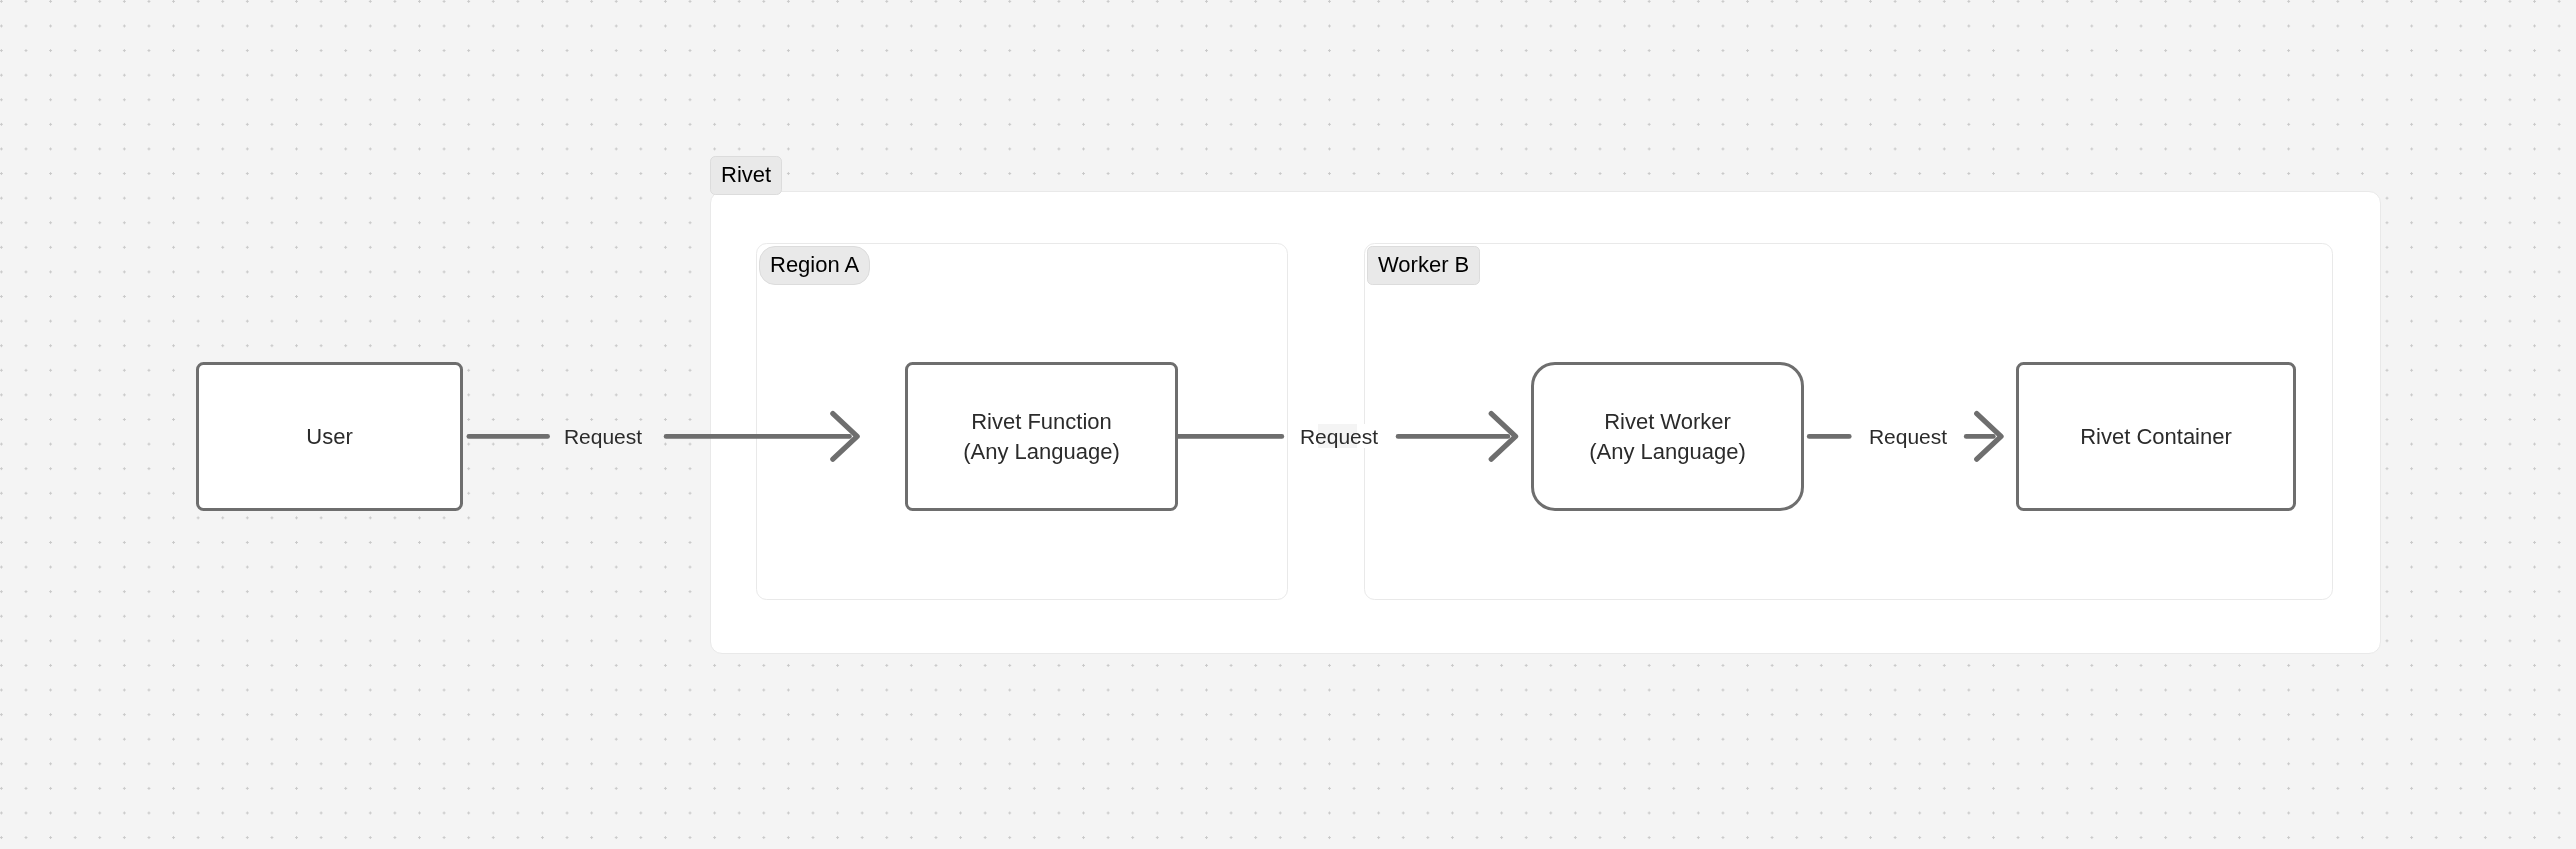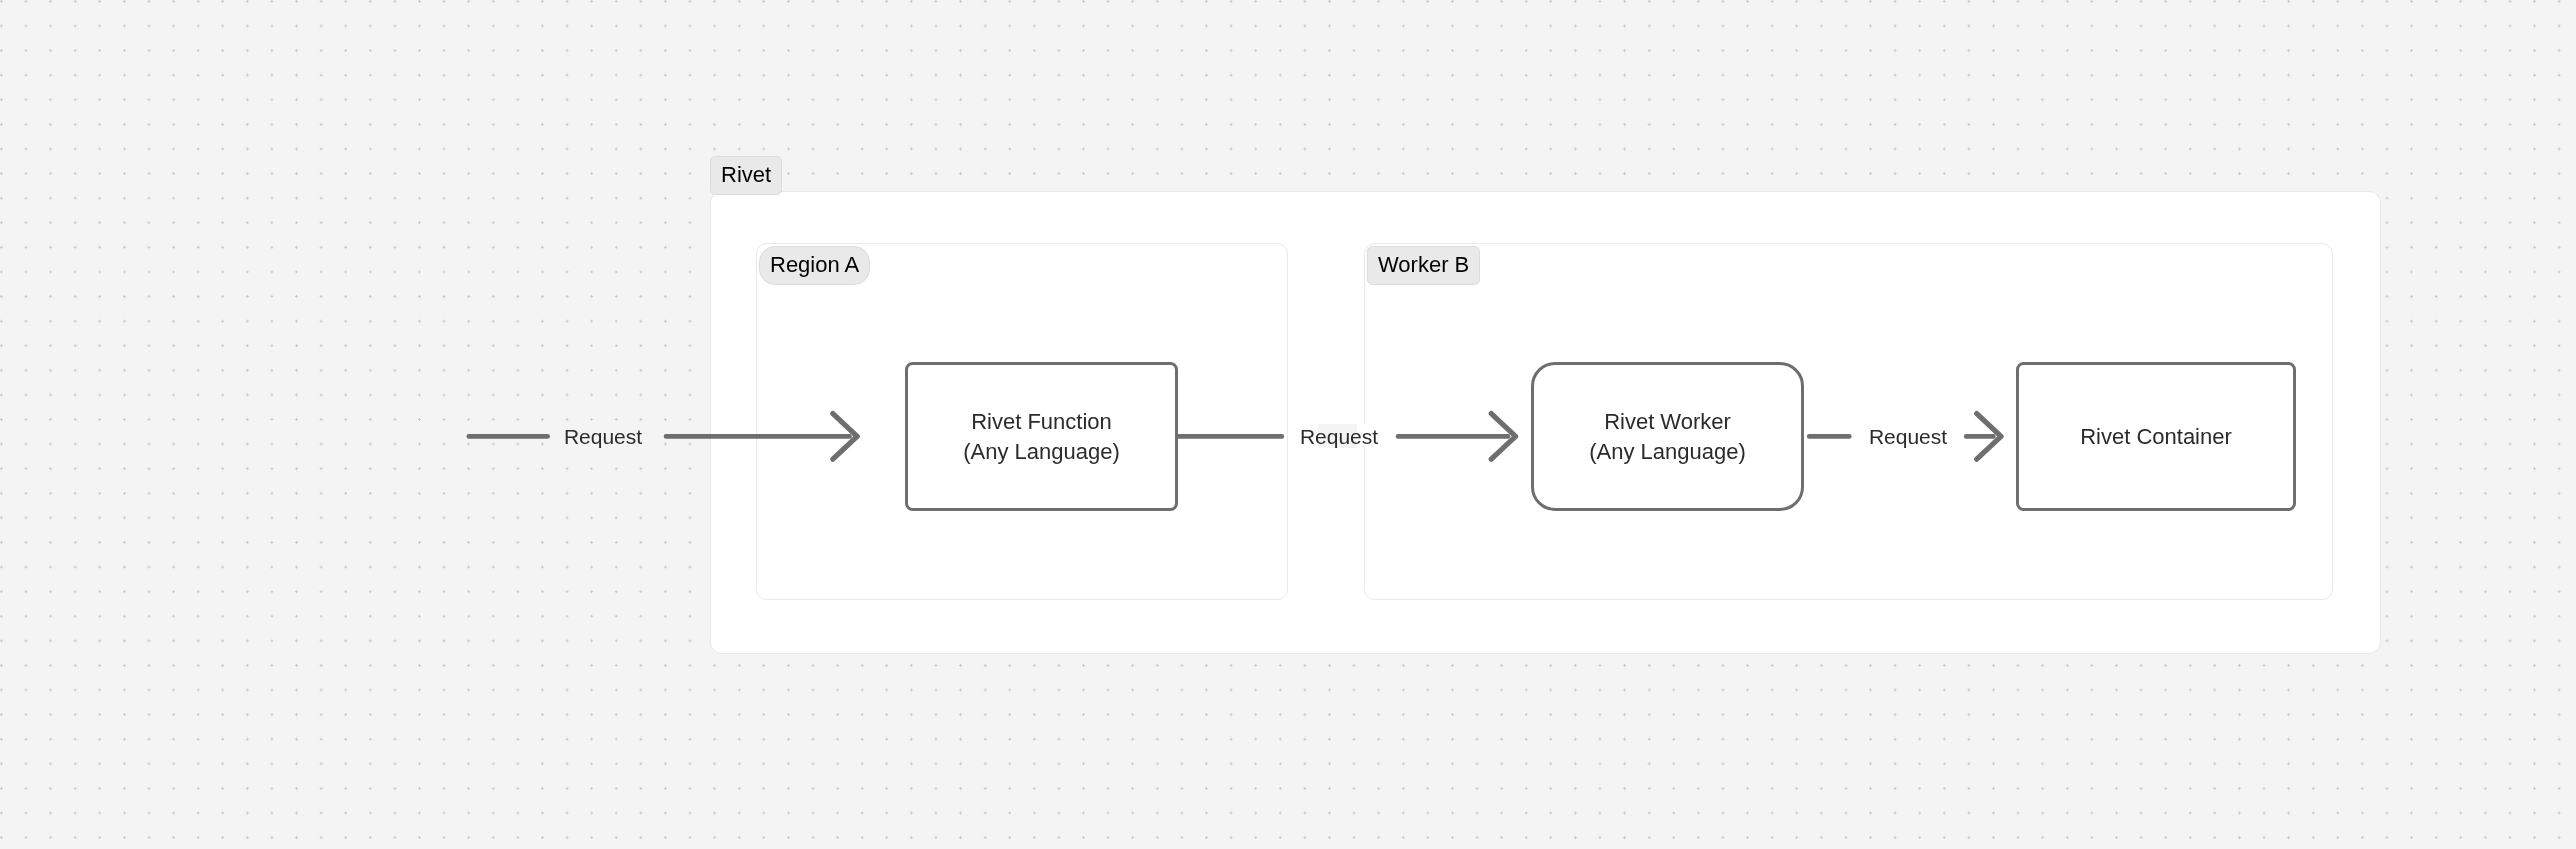--- a/index.html
+++ b/index.html
@@ -167,20 +167,23 @@
       <polyline points="2606,545 2638,575 2606,605" fill="none" stroke="#6e6e6e" stroke-width="7" stroke-linecap="round" stroke-linejoin="round"></polyline>
     </g>
   </svg>
 
   <div class="edge-label on-grid" id="edge-label-1">Request</div>
 
   <div class="edge-label split" id="edge-label-2">Request</div>
 
   <div class="edge-label on-white" id="edge-label-3">Request</div>
 
+  <div class="node" id="node-user">
+    <span>User</span>
+  </div>
 
   <div class="node" id="node-rivet-function">
     <span>Rivet Function</span>
     <span class="line2">(Any Language)</span>
   </div>
 
   <div class="node" id="node-rivet-worker">
     <span>Rivet Worker</span>
     <span class="line2">(Any Language)</span>
   </div>

